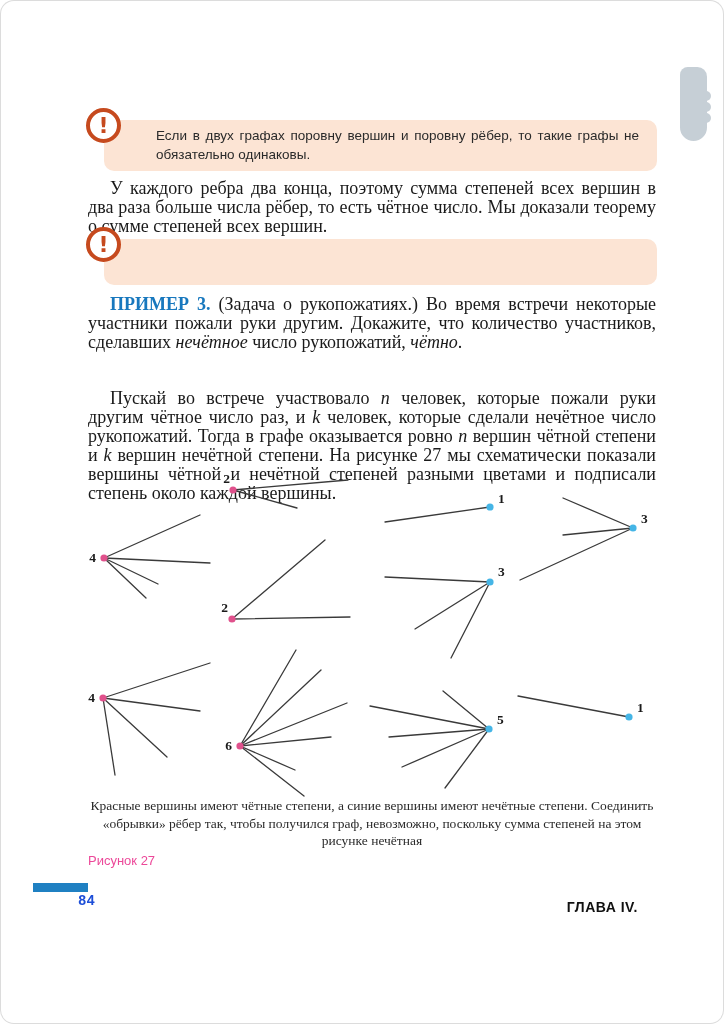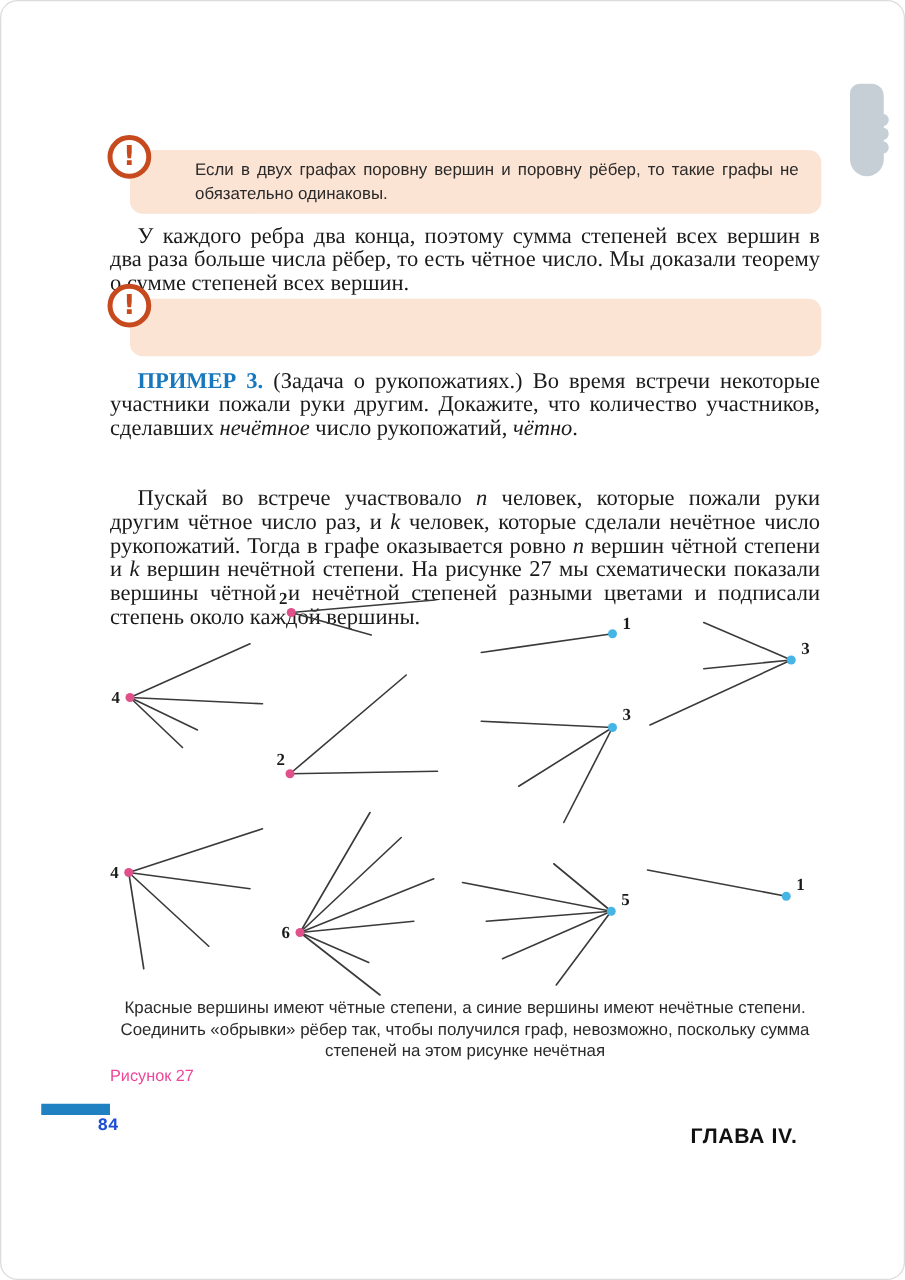--- a/index.html
+++ b/index.html
@@ -42,31 +42,31 @@
   #para-solution{top:351px;}
   #para-reasoning{top:389px;}
   .seg-lead{color:var(--accent);font-weight:bold;}
   .seg-i{font-style:italic;}
   .seg-b{font-weight:bold;}
   
   #graph-svg{position:absolute;left:80px;top:470px;}
   .vertex-label{font-family:"Liberation Serif",serif;font-size:13.5px;
     font-weight:700;fill:#1a1a1a;}
   .figure-caption{position:absolute;left:88px;top:797px;width:568px;
-    font-family:Liberation Sans, sans-serif;font-size:13.5px;line-height:17.5px;
+    font-family:Liberation Serif, serif;font-size:13.5px;line-height:17.5px;
     color:#2a2a2a;text-align:center;}
   .figure-label{position:absolute;left:88px;top:853px;
     font-family:"Liberation Sans",sans-serif;font-size:13px;color:#ec4899;}
   
   .footer-bar{position:absolute;left:33px;top:883px;width:55px;height:9px;
     background:var(--bar-color);}
   .page-number{position:absolute;left:78px;top:893px;
     font-family:Liberation Mono, monospace;font-weight:bold;font-size:14px;color:#1d4ed8;}
   .chapter-heading{position:absolute;right:86px;top:899px;
-    font-family:"Liberation Sans",sans-serif;font-weight:bold;font-size:17px;
+    font-family:"Liberation Sans",sans-serif;font-weight:bold;font-size:14px;
     color:#111;letter-spacing:0.5px;}
 </style>
 </head>
 <body>
 
 <div class="page">
 
   <div class="edge-tab">
     <span class="bump" style="top:24px"></span>
     <span class="bump" style="top:35px"></span>

